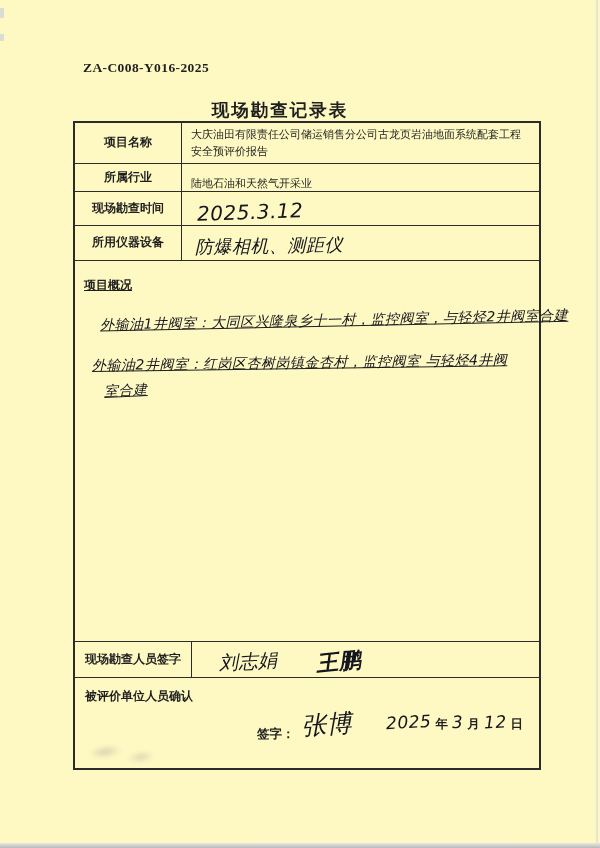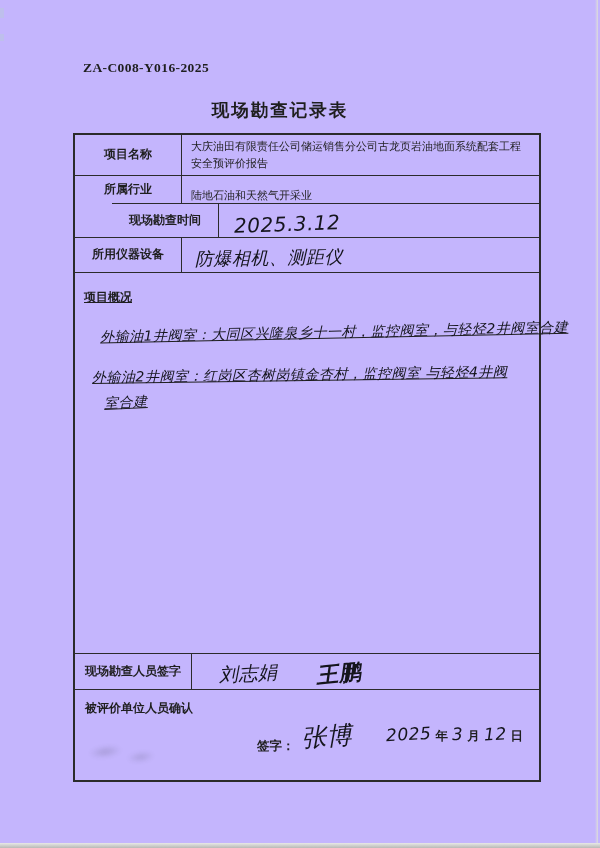--- a/index.html
+++ b/index.html
@@ -6,21 +6,21 @@
   html, body { width: 600px; }
   body {
     margin: 0;
     background: #f2f2f0;
     font-family: "Liberation Serif", "DejaVu Serif", serif;
   }
   .page {
     position: relative;
     width: 600px;
     height: 848px;
-    background: #c4b5fd;
+    background: #fef9c3;
     color: #1f1f1f;
     overflow: hidden;
   }
   
   .edge-bottom {
     position: absolute; left: 0; right: 0; bottom: 0; height: 5px;
     background: linear-gradient(to bottom, #e8e8e6, #b9b9b6);
   }
   .edge-right {
     position: absolute; top: 0; bottom: 0; right: 2px; width: 3px;
@@ -40,26 +40,26 @@
   .doc-number {
     position: absolute; left: 83px; top: 60px;
     font-size: 13.5px; font-weight: bold; letter-spacing: .4px;
   }
   .form-title {
     position: absolute; left: 0; top: 98px; width: 560px;
     text-align: center; font-size: 17.5px; font-weight: bold; letter-spacing: 2px;
   }
 
   .form {
-    position: absolute; left: 73px; top: 133px; width: 468px;
+    position: absolute; left: 73px; top: 121px; width: 468px;
     border: 2px solid #2b2b2b;
   }
   .frow { display: flex; border-top: 1.5px solid #2b2b2b; position: relative; }
   .frow:first-child { border-top: none; }
-  .h-r1 { height: 40px; } .h-r2 { height: 28px; } .h-r3 { height: 34px; margin-left: 37px; }
+  .h-r1 { height: 40px; } .h-r2 { height: 28px; } .h-r3 { height: 34px; }
   .h-r4 { height: 35px; } .h-r5 { height: 381px; } .h-r6 { height: 36px; }
   .h-r7 { height: 91px; }
   .lcell {
     width: 107px; min-width: 107px;
     border-right: 1.5px solid #2b2b2b;
     display: flex; align-items: center; justify-content: center;
     text-align: center; font-weight: bold; font-size: 12px; padding: 2px 4px;
     line-height: 1.3;
   }
   .lcell-wide { width: 117px; min-width: 117px; }

